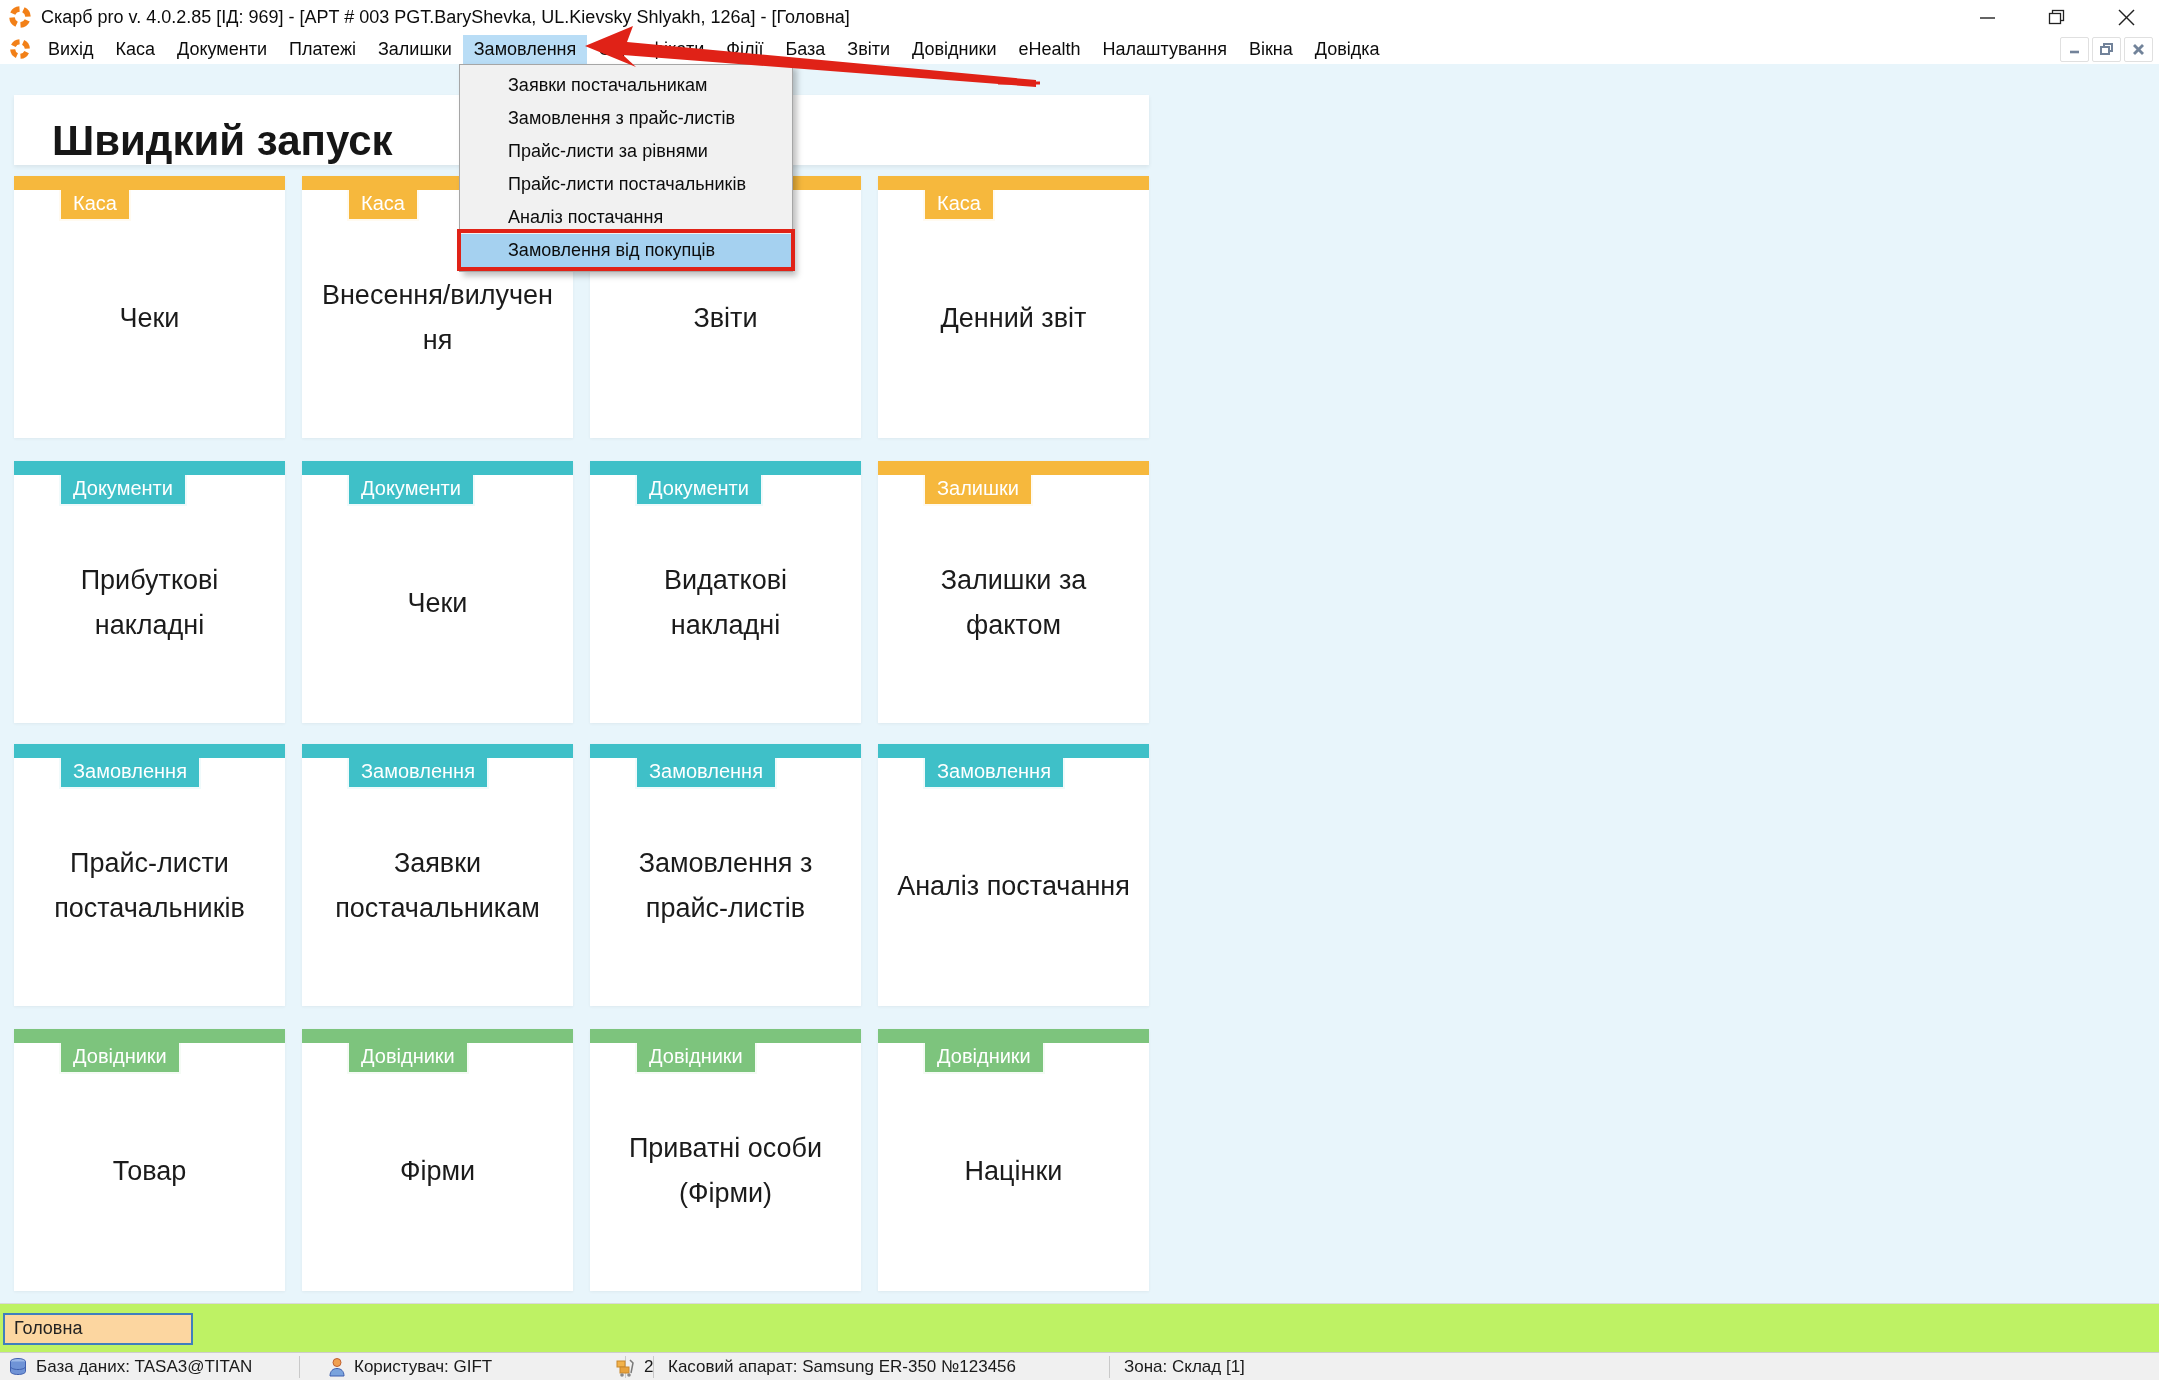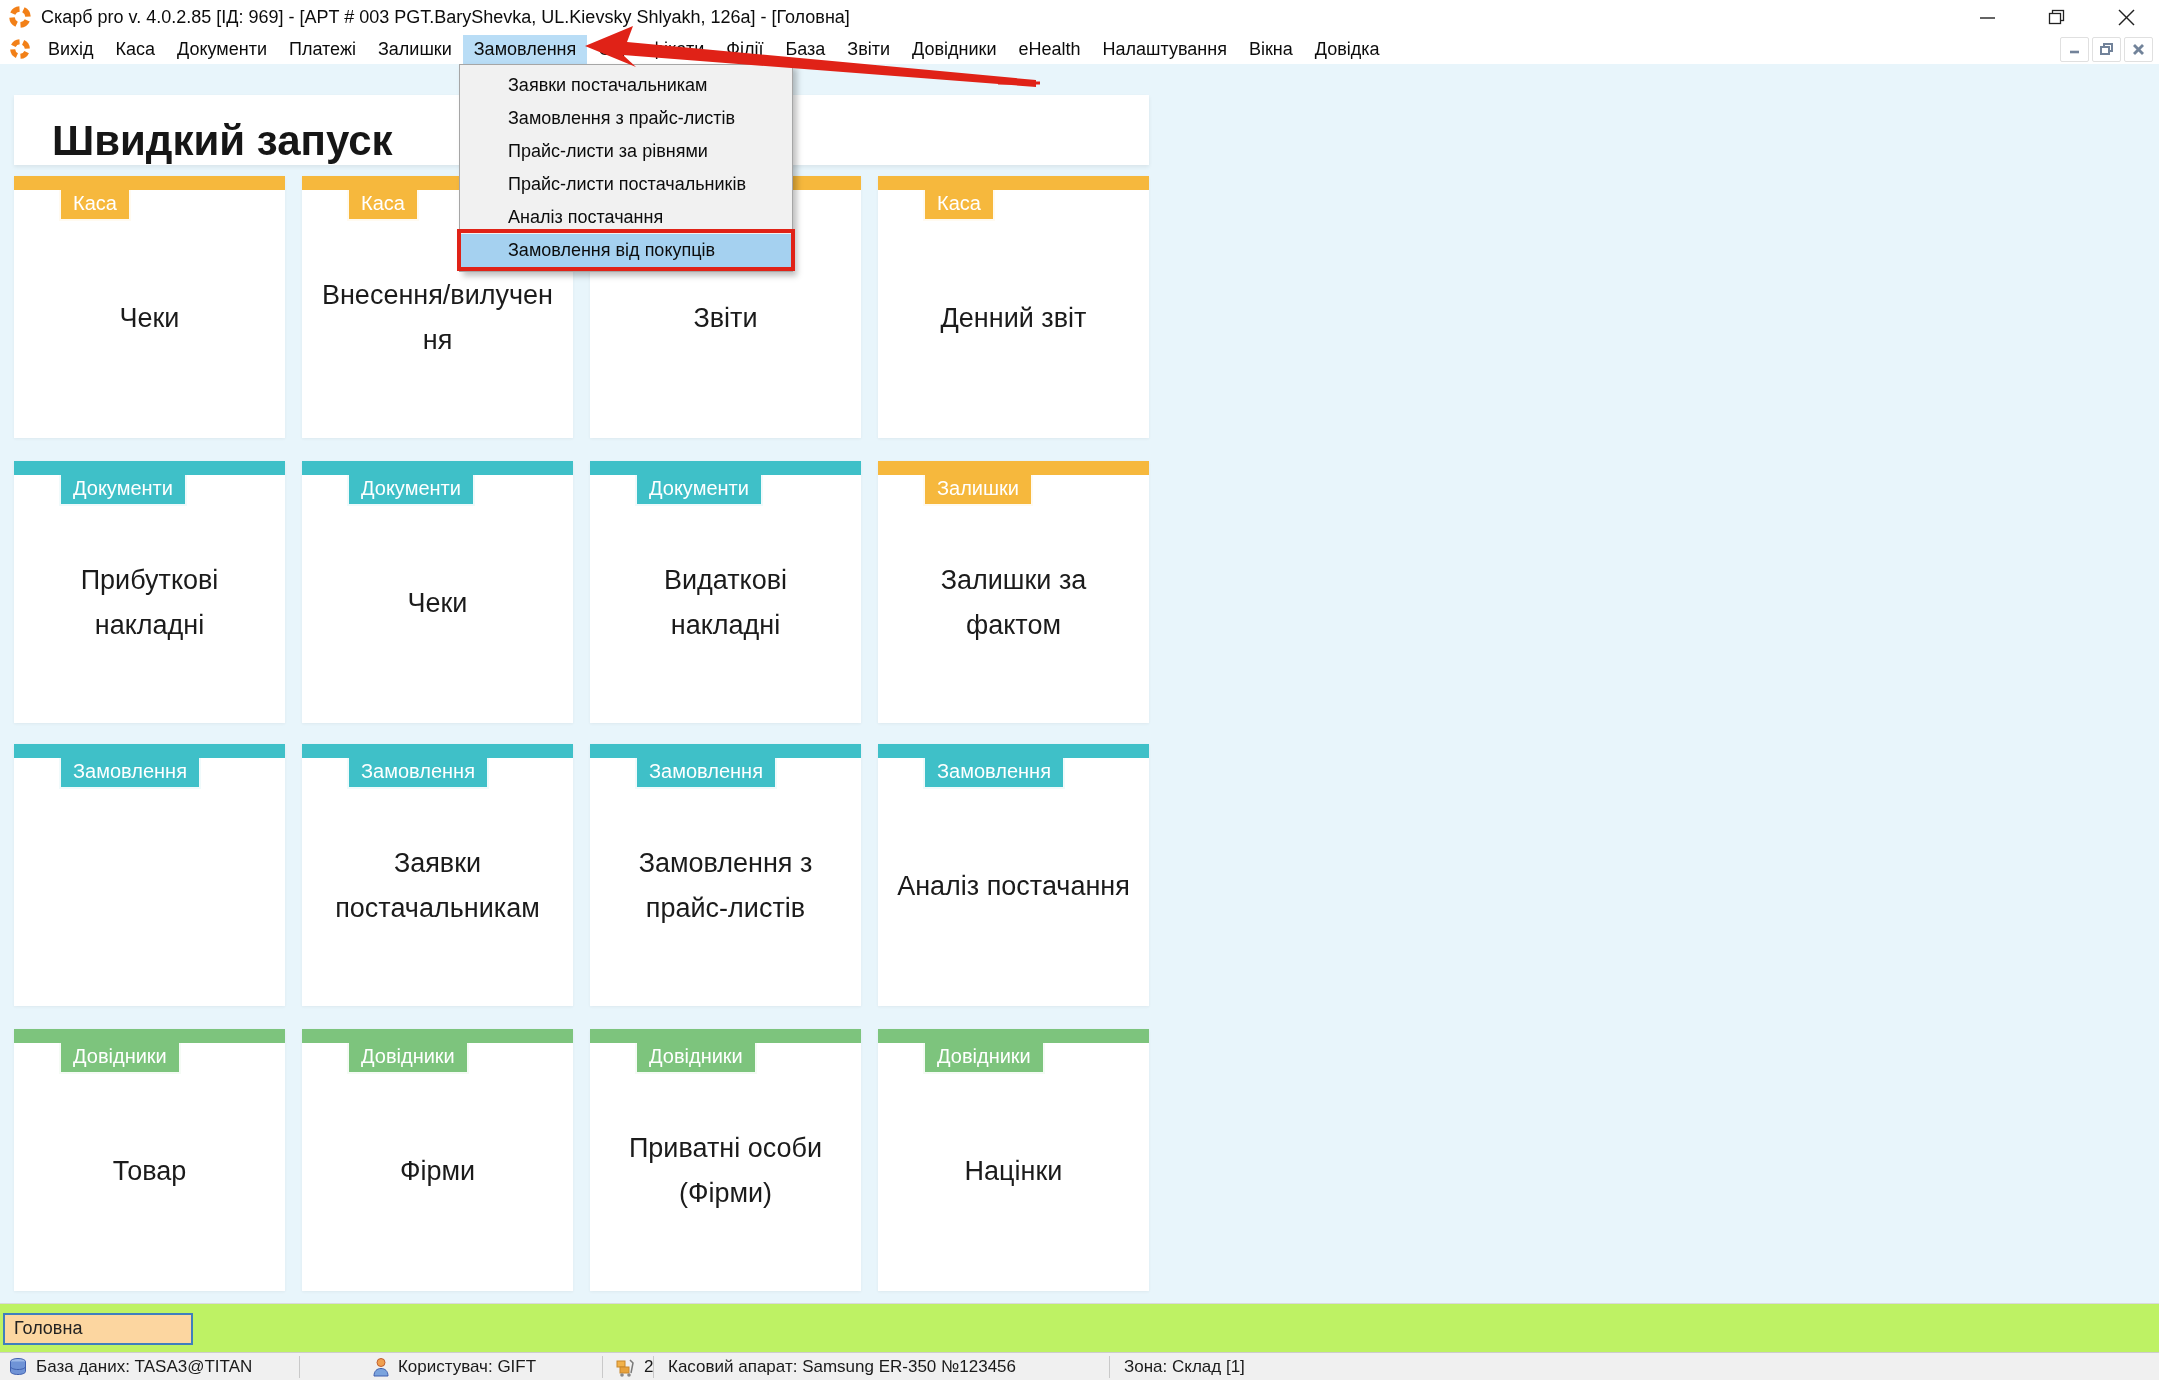--- a/index.html
+++ b/index.html
@@ -162,20 +162,22 @@
       </div>
       <div class="tile" style="left: 878px; top: 397px;">
         <div class="tile-strip" style="background: rgb(246, 184, 61);"></div>
         <div class="tile-tag" style="background: rgb(246, 184, 61);">Залишки</div>
         <div class="tile-label">Залишки за
 фактом</div>
       </div>
       <div class="tile" style="left: 14px; top: 680px;">
         <div class="tile-strip" style="background: rgb(63, 192, 200);"></div>
         <div class="tile-tag" style="background: rgb(63, 192, 200);">Замовлення</div>
+        <div class="tile-label">Прайс-листи
+постачальників</div>
       </div>
       <div class="tile" style="left: 302px; top: 680px;">
         <div class="tile-strip" style="background: rgb(63, 192, 200);"></div>
         <div class="tile-tag" style="background: rgb(63, 192, 200);">Замовлення</div>
         <div class="tile-label">Заявки
 постачальникам</div>
       </div>
       <div class="tile" style="left: 590px; top: 680px;">
         <div class="tile-strip" style="background: rgb(63, 192, 200);"></div>
         <div class="tile-tag" style="background: rgb(63, 192, 200);">Замовлення</div>
@@ -238,21 +240,21 @@
         <span class="icon">
           <svg width="20" height="20" viewBox="0 0 20 20">
             <ellipse cx="10" cy="4.5" rx="7.5" ry="3" fill="#9db9e8" stroke="#3f5fae"></ellipse>
             <path d="M2.5 4.5 v10 c0 1.7 3.4 3 7.5 3 s7.5 -1.3 7.5 -3 v-10" fill="#6f93d6" stroke="#3f5fae"></path>
             <path d="M2.5 9.5 c0 1.7 3.4 3 7.5 3 s7.5 -1.3 7.5 -3" fill="none" stroke="#3f5fae"></path>
           </svg>
         </span>
         <span class="txt">База даних: TASA3@TITAN</span>
         <span class="sep"></span>
       </div>
-      <div class="seg" style="left: 293px; width: 310px; padding-left: 12px; justify-content: center;">
+      <div class="seg" style="left: 316px; width: 310px; padding-left: 12px;">
         <span class="icon">
           <svg width="18" height="20" viewBox="0 0 18 20">
             <circle cx="9" cy="5.5" r="4" fill="#f0a050" stroke="#c06030"></circle>
             <path d="M2 19 c0 -5 3 -7.5 7 -7.5 s7 2.5 7 7.5 z" fill="#7aa3dd" stroke="#3f5fae"></path>
           </svg>
         </span>
         <span class="txt">Користувач: GIFT</span>
         <span class="sep"></span>
       </div>
       <div class="seg" style="left: 610px; width: 44px; padding-left: 4px;">

